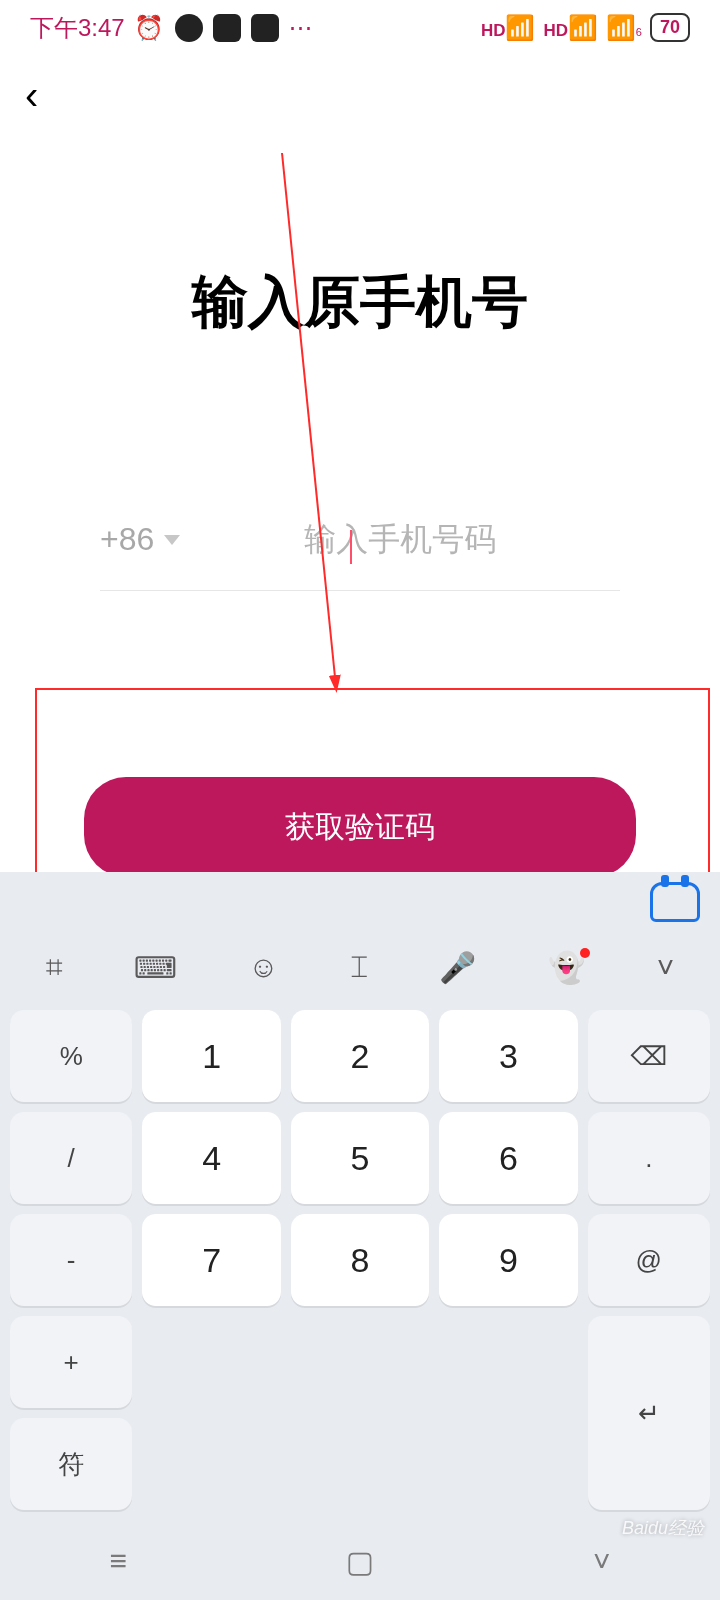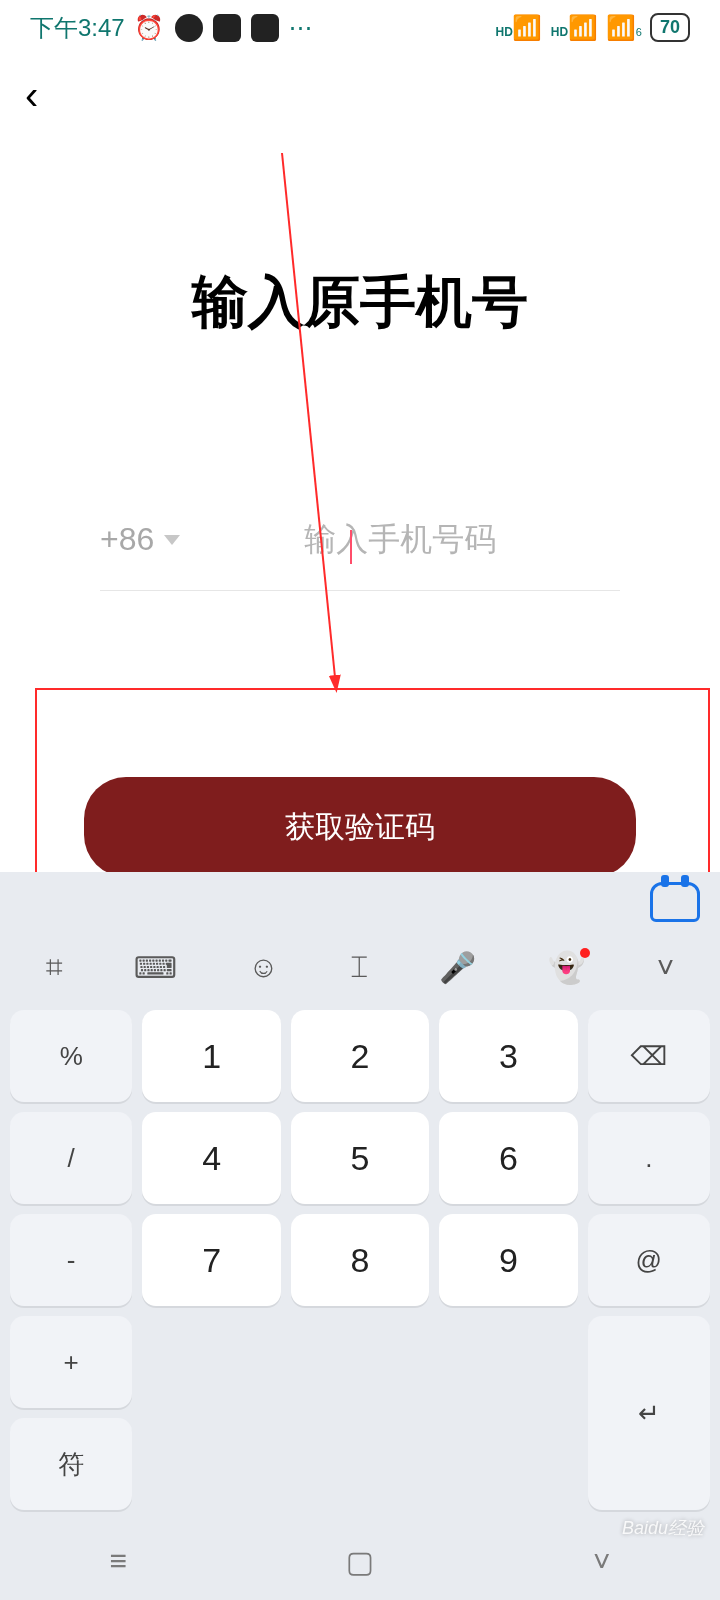--- a/index.html
+++ b/index.html
@@ -11,21 +11,21 @@
       position: relative;
       overflow: hidden;
     }
     .status-bar {
       height: 55px;
       display: flex;
       align-items: center;
       justify-content: space-between;
       padding: 5px 30px;
       font-size: 24px;
-      color: #0f766e;
+      color: #be185d;
       text-align: right;
     }
     .status-left { display: flex; align-items: center; gap: 10px; }
     .status-right { display: flex; align-items: center; gap: 8px; }
     .status-icon { width: 28px; height: 28px; border-radius: 6px; background: #222; display:inline-block;}
     .battery-box {
       border: 2px solid #333; border-radius: 8px; padding: 2px 8px; font-size: 18px; font-weight: bold;
     }
     .nav-bar {
       height: 80px;
@@ -73,21 +73,21 @@
       left: 350px;
       top: 530px;
       width: 2px;
       height: 34px;
       background: #ff4d6a;
     }
     .get-code-btn {
       margin: 186px 84px 0 84px;
       height: 100px;
       border-radius: 42px;
-      background: #7f1d1d;
+      background: #be185d;
       color: #fff;
       font-size: 30px;
       display: flex;
       align-items: center;
       justify-content: center;
     }
     .highlight-rect {
       position: absolute;
       left: 35px;
       top: 688px;
@@ -157,21 +157,21 @@
     .sys-nav-btn { font-size: 30px; color:#7a7a7a; }
     .watermark {
       position: absolute;
       right: 16px;
       bottom: 60px;
       color: rgba(255,255,255,0.85);
       font-size: 18px;
       text-shadow: 0 0 4px rgba(0,0,0,0.3);
       font-style: italic;
     }
-    .signal-txt { font-size: 12px; font-weight:bold; line-height:1;}
+    .signal-txt { font-size: 17px; font-weight:bold; line-height:1;}
     .wifi-sub { font-size: 11px; }
   </style>
 </head>
 <body>
 
 <div class="status-bar">
   <div class="status-left">
     <span>下午3:47</span>
     <span>⏰</span>
     <span class="status-icon" style="border-radius:50%;"></span>

